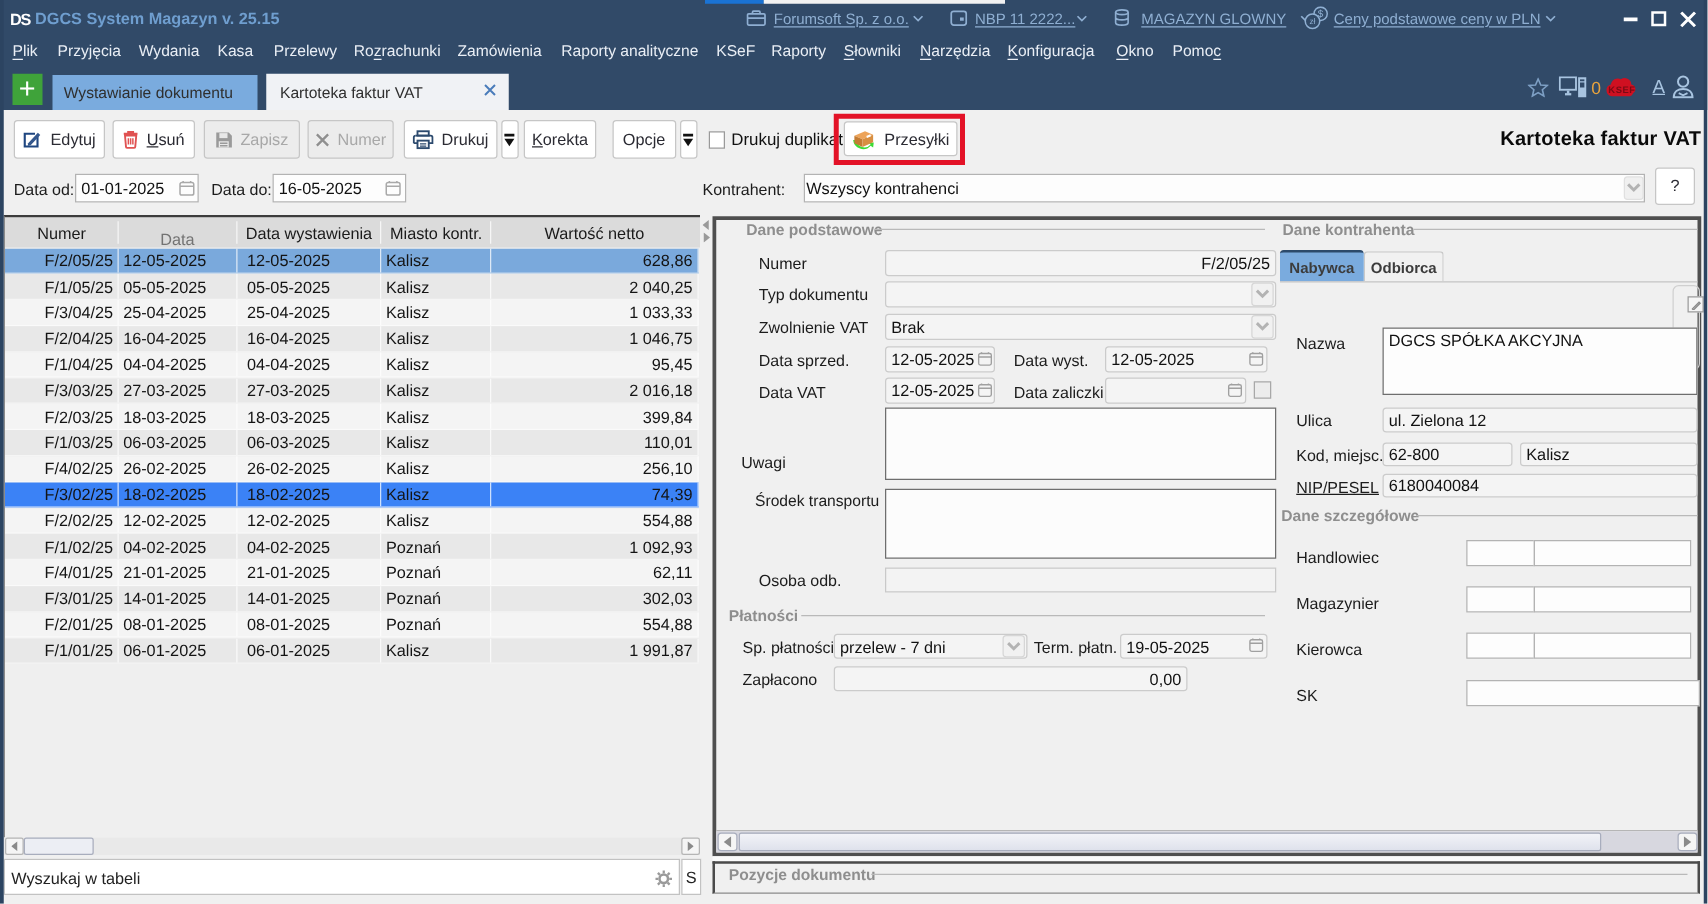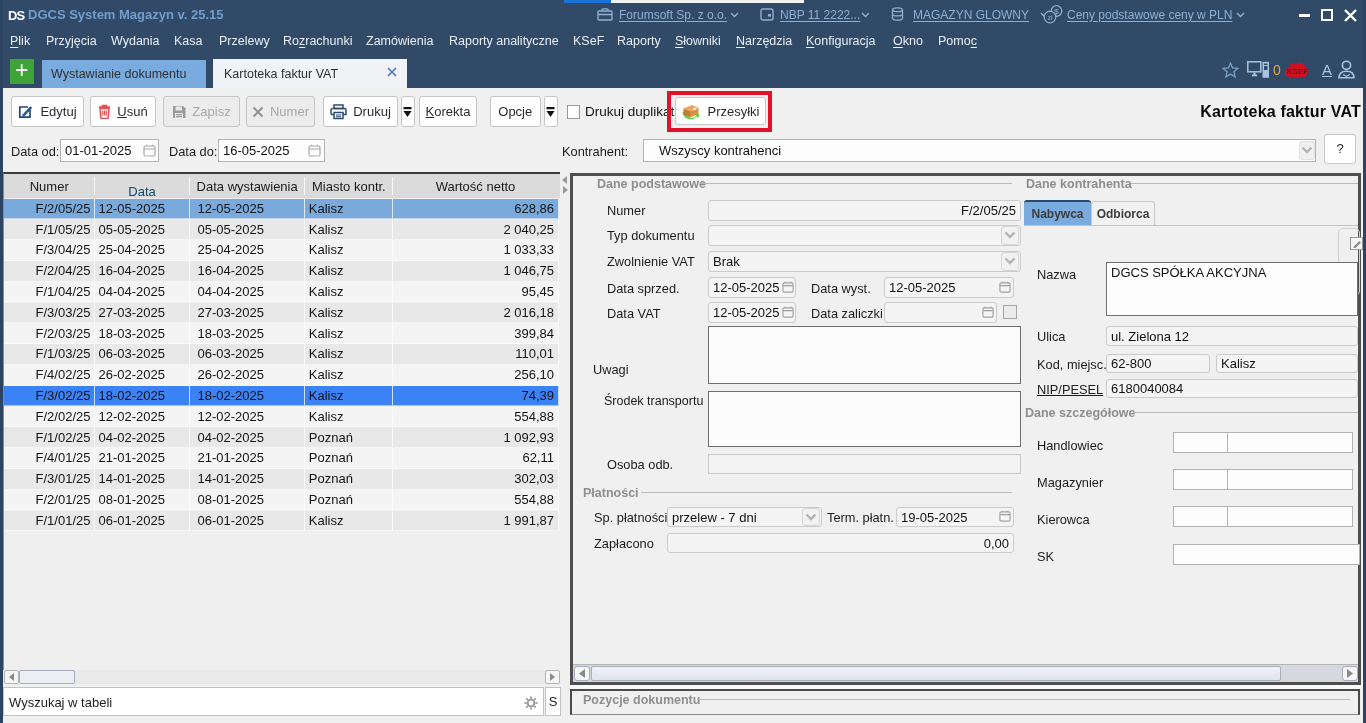--- a/index.html
+++ b/index.html
@@ -220,34 +220,34 @@
       <rect x="1" y="2" width="11" height="10" rx="1.5" fill="none" stroke="#a9a9a9" stroke-width="1.2"></rect>
       <path d="M3.5 2 V0.8 M9.5 2 V0.8 M1 5 h11" stroke="#a9a9a9" stroke-width="1.2"></path>
     </svg>
 <div class="lbl" style="left:169px;top:144px;">Data do:</div>
 <div class="fld" style="left:218px;top:139px;width:107px;height:23px;">16-05-2025</div>
 <svg class="abs" style="left:308px;top:144px" width="13" height="13" viewBox="0 0 13 13">
       <rect x="1" y="2" width="11" height="10" rx="1.5" fill="none" stroke="#a9a9a9" stroke-width="1.2"></rect>
       <path d="M3.5 2 V0.8 M9.5 2 V0.8 M1 5 h11" stroke="#a9a9a9" stroke-width="1.2"></path>
     </svg>
 <div class="lbl" style="left:542px;top:144px;margin-left:20px;">Kontrahent:</div>
-<div class="fld" style="left:643px;top:139px;width:673px;height:23px;padding-left:15px;">Wszyscy kontrahenci</div>
+<div class="fld" style="left:643px;top:139px;width:673px;height:23px;padding-left:1px;">Wszyscy kontrahenci</div>
 <div class="abs" style="left:1299px;top:141px;width:16px;height:19px;background:#f0f0f0;border:1px solid #e0e0e0;border-radius:3px;display:flex;align-items:center;justify-content:center;">
       <svg width="12" height="9" viewBox="0 0 12 9">
         <path d="M1.5 1.5 L6 6 L10.5 1.5" fill="none" stroke="#b3b3b3" stroke-width="2.4"></path>
       </svg>
     </div>
 <div class="btn" style="left:1324px;top:133.5px;width:32px;height:30px;font-size:13px;">?</div>
 </div>
 
 <div class="abs" id="tablewrap"></div>
 <div id="tablecontent">
 <div class="abs" style="left:4px;top:174px;width:556px;height:24px;background:#dbdbdb;"></div>
 <div class="abs" style="left:4px;top:174px;width:90.5px;height:24px;display:flex;align-items:center;justify-content:center;font-size:13px;color:#1a1a1a;">Numer</div>
-<div class="abs" style="left:94.5px;top:174px;width:95.0px;height:34px;display:flex;align-items:center;justify-content:center;font-size:13px;color:#0c4a6e;">Data</div>
+<div class="abs" style="left:94.5px;top:174px;width:95.0px;height:34px;display:flex;align-items:center;justify-content:center;font-size:13px;color:#737373;">Data</div>
 <div class="abs" style="left:189.5px;top:174px;width:115.30000000000001px;height:24px;display:flex;align-items:center;justify-content:center;font-size:13px;color:#1a1a1a;">Data wystawienia</div>
 <div class="abs" style="left:304.8px;top:174px;width:88.19999999999999px;height:24px;display:flex;align-items:center;justify-content:center;font-size:13px;color:#1a1a1a;">Miasto kontr.</div>
 <div class="abs" style="left:393px;top:174px;width:165px;height:24px;display:flex;align-items:center;justify-content:center;font-size:13px;color:#1a1a1a;">Wartość netto</div>
 <div class="abs" style="left:93.5px;top:177px;width:1px;height:18px;background:#f6f6f6;"></div>
 <div class="abs" style="left:188.5px;top:177px;width:1px;height:18px;background:#f6f6f6;"></div>
 <div class="abs" style="left:303.8px;top:177px;width:1px;height:18px;background:#f6f6f6;"></div>
 <div class="abs" style="left:392px;top:177px;width:1px;height:18px;background:#f6f6f6;"></div>
 <div class="trow" style="top:198.5px;left:4px;background:#7aa9dc;">
       <div class="c c1">F/2/05/25</div>
       <div class="c c2">12-05-2025</div>
@@ -466,21 +466,21 @@
         <path d="M1.5 1.5 L6 6 L10.5 1.5" fill="none" stroke="#b3b3b3" stroke-width="2.4"></path>
       </svg>
     </div>
 <div class="lbl" style="left:827px;top:510px;">Term. płatn.</div>
 <div class="fld dis" style="left:896px;top:507px;width:118px;height:20px;">19-05-2025</div>
 <svg class="abs" style="left:999px;top:510px" width="12" height="12" viewBox="0 0 13 13">
       <rect x="1" y="2" width="11" height="10" rx="1.5" fill="none" stroke="#a0a0a0" stroke-width="1.2"></rect>
       <path d="M3.5 2 V0.8 M9.5 2 V0.8 M1 5 h11" stroke="#a0a0a0" stroke-width="1.2"></path>
     </svg>
 <div class="lbl" style="left:594px;top:536px;">Zapłacono</div>
-<div class="fld dis" style="left:667px;top:533px;width:347px;height:20px;justify-content:flex-end;">0,00</div>
+<div class="fld dis" style="left:667px;top:533px;width:283px;height:20px;justify-content:flex-end;">0,00</div>
 
 <div class="glab" style="left:1026px;top:177px;">Dane kontrahenta</div>
 <div class="gline" style="left:1131px;top:183px;width:227px;"></div>
 <div class="abs" style="left:1024px;top:200px;width:67px;height:25px;background:#7aabde;border-top:2px solid #2c4a6b;border-radius:3px 3px 0 0;display:flex;align-items:center;justify-content:center;font-size:12px;font-weight:bold;color:#3c3c3c;">Nabywca</div>
 <div class="abs" style="left:1091px;top:201px;width:64px;height:24px;background:#f1f1f1;border:1px solid #c9c9c9;border-bottom:none;border-radius:3px 3px 0 0;display:flex;align-items:center;justify-content:center;font-size:12px;font-weight:bold;color:#3c3c3c;">Odbiorca</div>
 <div class="abs" style="left:1024px;top:225px;width:334px;height:1px;background:#c4c4c4;"></div>
 <div class="abs" style="left:1338px;top:228px;width:22px;height:68px;border:1px solid #d0d0d0;border-radius:5px;"></div>
 <div class="abs" style="left:1350px;top:237px;width:13px;height:13px;background:#f5f5f5;border:1px solid #9a9a9a;display:flex;align-items:center;justify-content:center;">
       <svg width="8" height="8" viewBox="0 0 9 9">
         <path d="M1 8 L7 2 L8 3 L2 9 Z" fill="none" stroke="#8a8a8a" stroke-width="1.2"></path>

